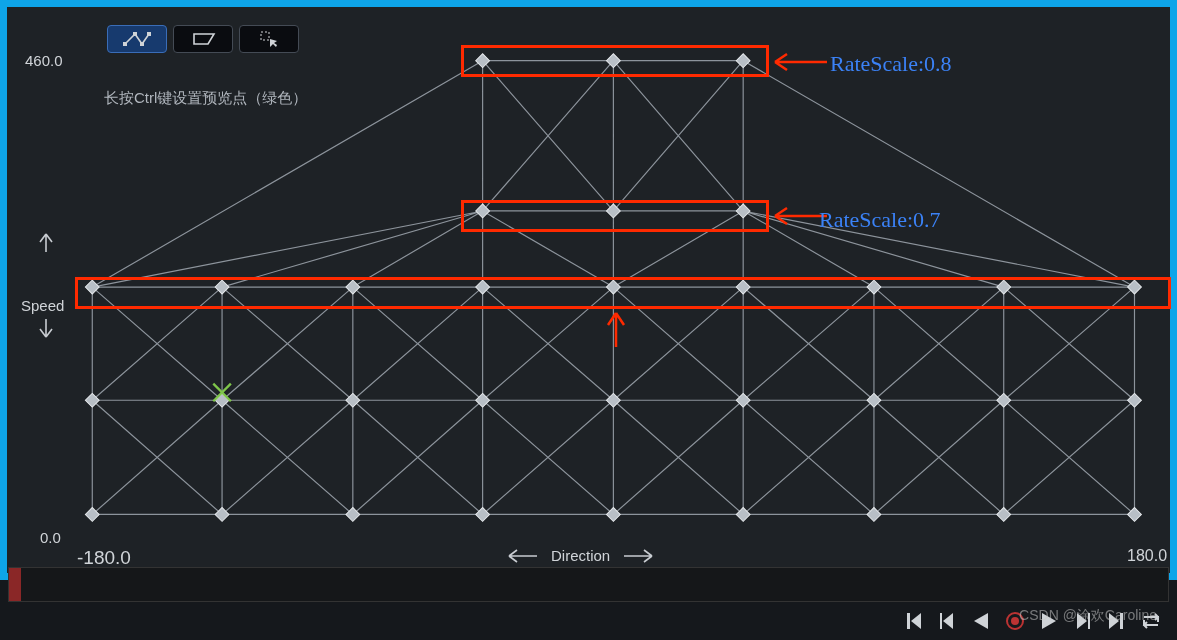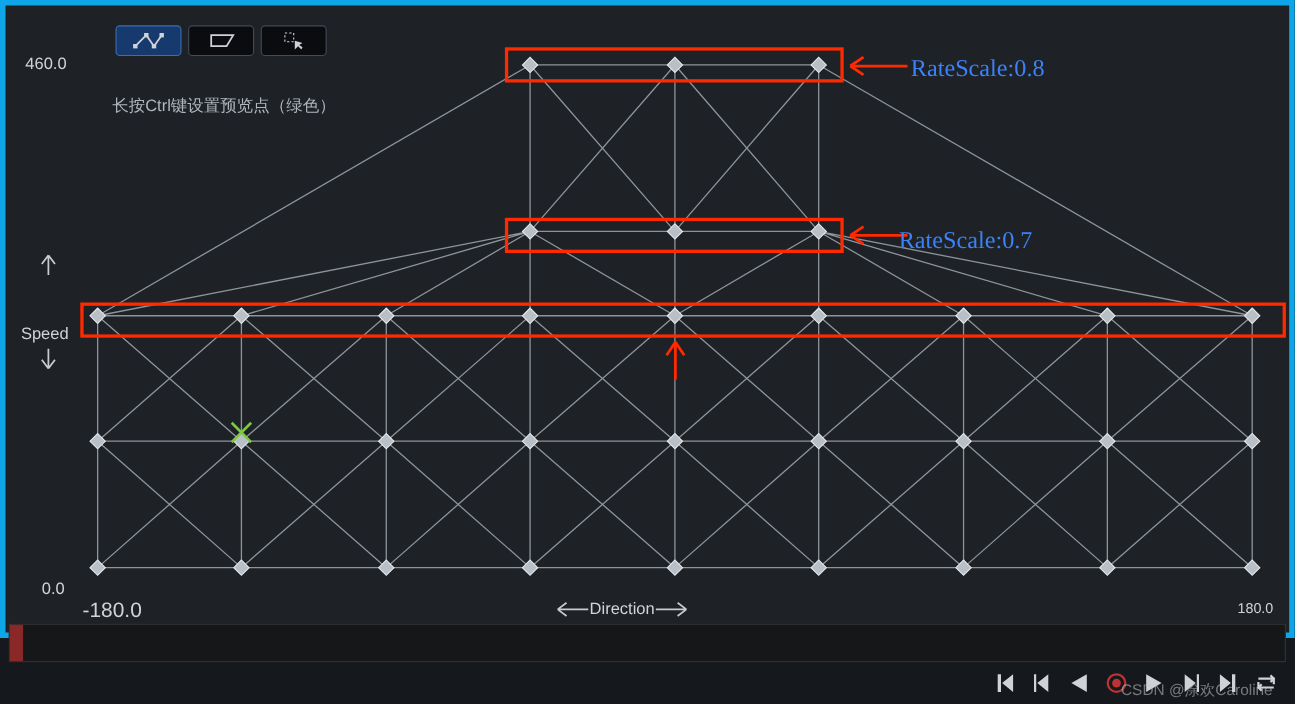--- a/index.html
+++ b/index.html
@@ -9,21 +9,21 @@
     color: #d0d4d8;
     width: 1177px;
     height: 640px;
     overflow: hidden;
     position: relative;
   }
   .canvas-area {
     position: absolute;
     left: 0; top: 0; right: 0; bottom: 60px;
     background: #1e2226;
-    border: 5px solid #0ea5e9;
+    border: 7px solid #0ea5e9;
   }
   .svg-layer {
     position: absolute;
     left: 0; top: 0; width: 100%; height: 100%;
   }
   .toolbar {
     position: absolute;
     left: 100px; top: 18px;
     display: flex;
     gap: 6px;
@@ -65,21 +65,21 @@
   }
   .axis-label-x-left {
     position: absolute;
     left: 70px; top: 540px;
     font-size: 19px;
     color: #d0d4d8;
   }
   .axis-label-x-right {
     position: absolute;
     left: 1120px; top: 540px;
-    font-size: 13px;
+    font-size: 16px;
     color: #d0d4d8;
   }
   .axis-name-speed {
     position: absolute;
     left: 14px; top: 274px;
     font-size: 15px;
     color: #d0d4d8;
     margin-top: 16px;
   }
   .axis-arrow-up, .axis-arrow-down {
@@ -87,21 +87,21 @@
     width: 22px; height: 28px;
     display: flex; align-items: center; justify-content: center;
     cursor: pointer;
   }
   .axis-arrow-up { left: 28px; top: 222px; }
   .axis-arrow-down { left: 28px; top: 307px; }
   .direction-block {
     position: absolute;
     left: 500px; top: 540px;
     display: flex;
-    gap: 1px;
+    gap: 14px;
     align-items: center;
     font-size: 15px;
   }
   .arrow-btn { cursor: pointer; display: inline-flex; }
   .annotation-rect {
     position: absolute;
     border: 3px solid #ff2a00;
     z-index: 10;
     pointer-events: none;
   }
@@ -109,21 +109,21 @@
     position: absolute;
     color: #3b82f6;
     font-size: 22px;
     font-family: "Times New Roman", serif;
     z-index: 11;
     pointer-events: none;
   }
   .anno-arrow { position: absolute; z-index: 11; pointer-events: none; }
   .watermark {
     position: absolute;
-    right: 20px; bottom: 3px;
+    right: 20px; bottom: 15px;
     font-size: 14px;
     color: rgba(200,200,200,0.55);
     z-index: 50;
   }
   .timeline {
     position: absolute;
     left: 8px; right: 8px; bottom: 38px;
     height: 35px;
     background: #151719;
     border: 1px solid #333;

